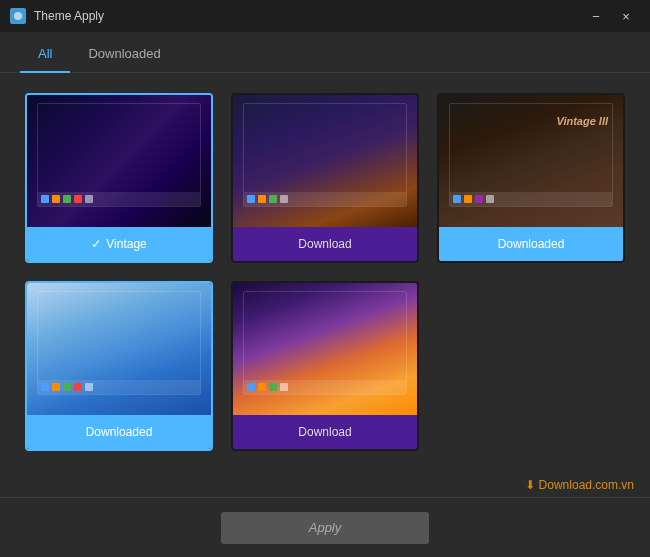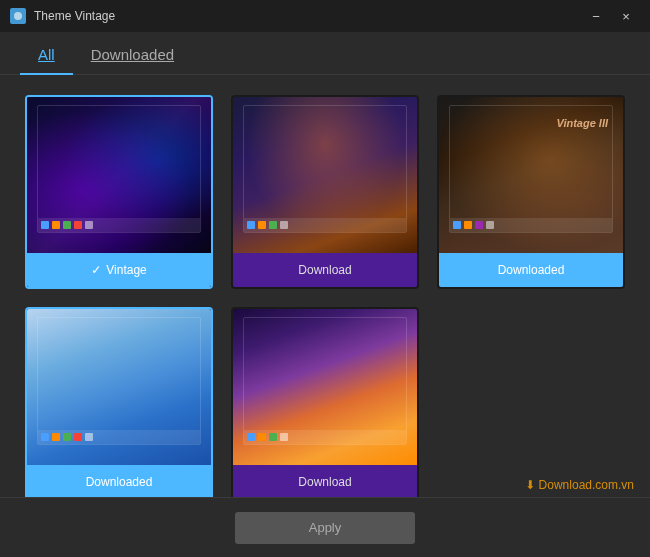--- a/index.html
+++ b/index.html
@@ -58,26 +58,25 @@
     
     .tabs {
       display: flex;
       padding: 0 20px;
       background: #2b2b2b;
       border-bottom: 1px solid #3a3a3a;
       margin-top: 4px;
     }
     .tab {
       padding: 10px 18px;
-      font-size: 15px;
+      font-size: 13px;
       color: #aaa;
       cursor: pointer;
       border-bottom: 2px solid transparent;
       margin-bottom: -1px;
-      text-decoration: underline;
     }
     .tab.active {
       color: #4db8ff;
       border-bottom: 2px solid #4db8ff;
     }
 
     
     .content {
       padding: 20px 25px;
       display: grid;
@@ -94,23 +93,24 @@
       border: 2px solid transparent;
       background: #1a1a1a;
       position: relative;
     }
     .theme-card.selected {
       border-color: #4db8ff;
     }
 
     .theme-preview {
       width: 100%;
-      height: 156px;
+      height: 132px;
       position: relative;
       overflow: hidden;
+      text-align: right;
     }
 
     
     .preview-galaxy {
       background: linear-gradient(135deg, #0a0a2e 0%, #1a0a4e 30%, #2d1060 50%, #1a0050 70%, #050515 100%);
       width: 100%;
       height: 100%;
       position: relative;
     }
     .preview-galaxy::before {
@@ -230,28 +230,29 @@
       left: 0;
       right: 0;
       height: 60px;
       background: #2b2b2b;
       display: flex;
       align-items: center;
       justify-content: center;
       border-top: 1px solid #3a3a3a;
     }
     .apply-btn {
-      width: 180px;
+      width: 208px;
       height: 32px;
       background: #555;
       color: #aaa;
       border: none;
       border-radius: 3px;
       font-size: 13px;
       cursor: pointer;
+      font-style: italic;
     }
 
     
     .watermark {
       position: absolute;
       bottom: 65px;
       right: 16px;
       font-size: 11px;
       color: rgba(255,165,0,0.7);
       font-weight: normal;
@@ -272,21 +273,21 @@
 <body>
 
 <div class="title-bar">
   <div class="title-bar-left">
     <div class="title-bar-icon">
       <svg width="16" height="16" viewBox="0 0 16 16">
         <rect width="16" height="16" rx="2" fill="#4db8ff" opacity="0.8"></rect>
         <circle cx="8" cy="8" r="4" fill="white" opacity="0.6"></circle>
       </svg>
     </div>
-    <span class="title-bar-title">Theme Vintage</span>
+    <span class="title-bar-title">Theme Apply</span>
   </div>
   <div class="title-bar-controls">
     <button class="title-bar-btn">−</button>
     <button class="title-bar-btn close">×</button>
   </div>
 </div>
 
 <div class="tabs">
   <div class="tab active">All</div>
   <div class="tab">Downloaded</div>

